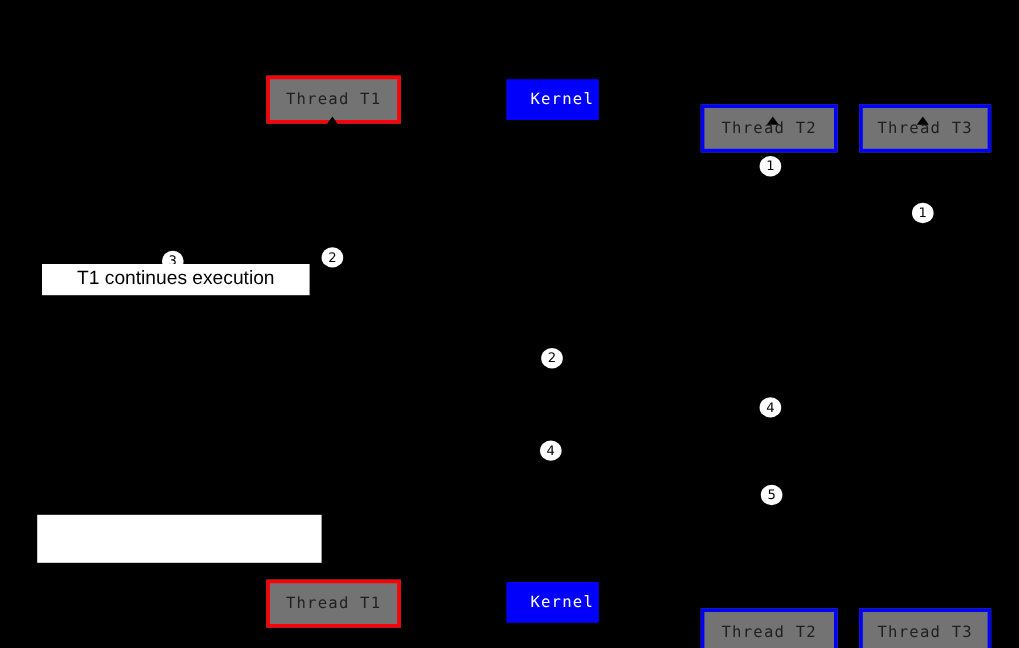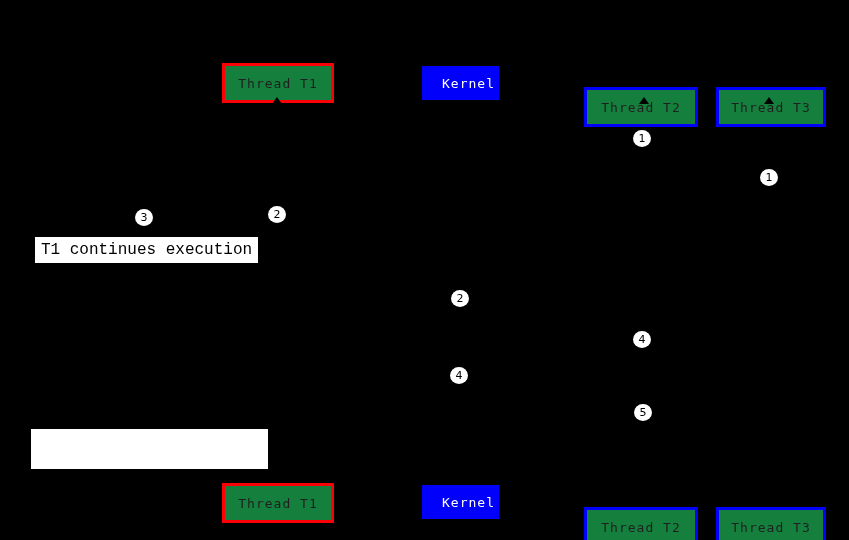--- a/index.html
+++ b/index.html
@@ -6,21 +6,21 @@
   #stage{
     position:relative;
     width:849px;height:540px;
     background:#000;
     overflow:hidden;
     font-family:"DejaVu Sans Mono", monospace;
   }
   .actor{
     position:absolute;
     box-sizing:border-box;
-    background:#15803d;
+    background:#737373;
     color:#1f1f1f;
     display:flex;align-items:center;justify-content:center;
     font-size:13px;
     letter-spacing:1px;
     white-space:nowrap;
   }
   .actor.red-outline{border:3px solid #fb0007;}
   .actor.blue-outline{border:3px solid #0000fb;margin-top:24px;}
   .actor.kernel{background:#0000fb;color:#fff;border:none;padding-left:16px;}
   .step{
@@ -29,25 +29,25 @@
     background:#fff;
     border-radius:50%;
     color:#000;
     font-family:"DejaVu Sans", sans-serif;
     font-size:11px;
     display:flex;align-items:center;justify-content:center;
     line-height:1;
   }
   .note{
     position:absolute;
-    left:35px;top:237px;
+    left:35px;top:220px;
     width:223px;height:26px;
     background:#fff;
     color:#000;
-    font-family:Liberation Mono, monospace;
+    font-family:Liberation Sans, sans-serif;
     font-size:16px;
     display:flex;align-items:center;justify-content:center;
     white-space:nowrap;
   }
   .panel-blank{
     position:absolute;
     left:31px;top:429px;
     width:237px;height:40px;
     background:#fff;
   }

